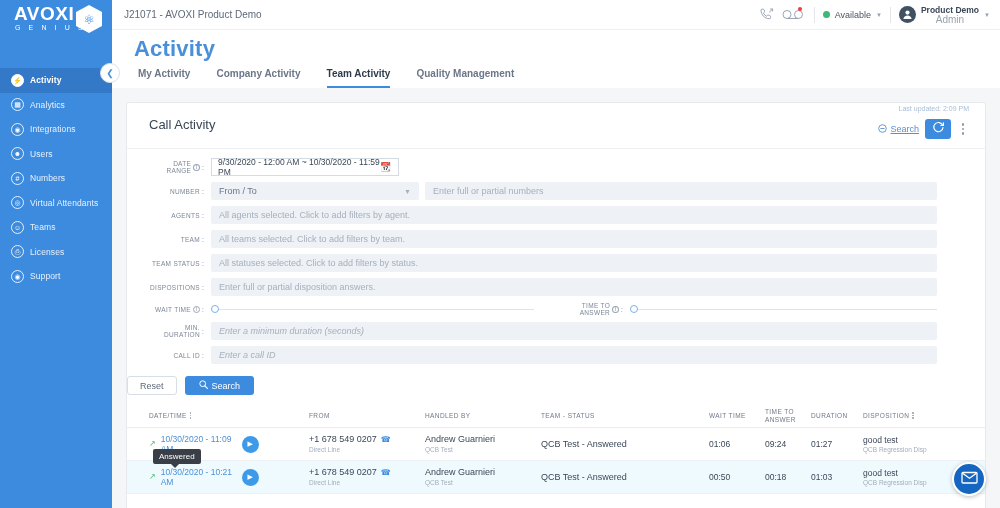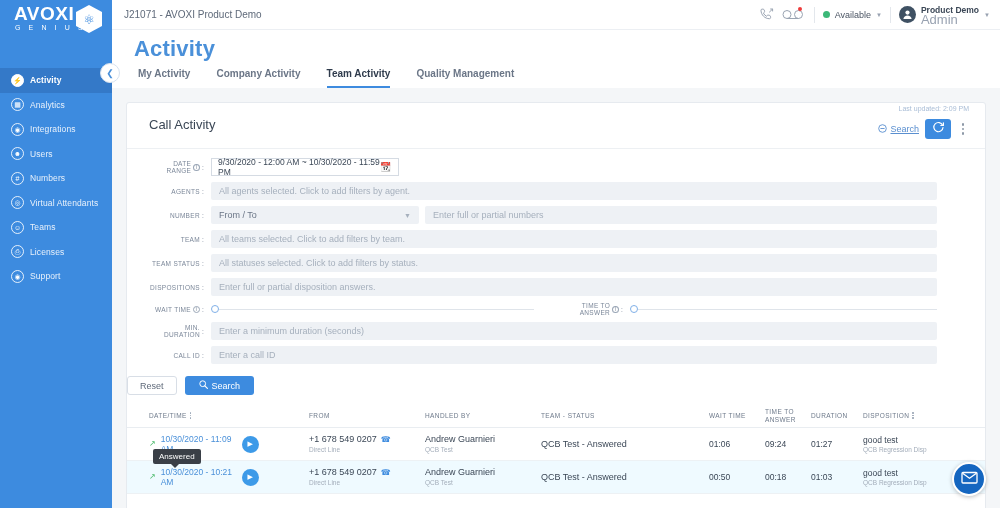--- a/index.html
+++ b/index.html
@@ -86,21 +86,21 @@
   .status-chip { display: flex; align-items: center; gap: 5px; font-size: 9px; color: #4a5463; cursor: pointer; }
   .status-dot { width: 7px; height: 7px; border-radius: 50%; background: #3cb878; }
   .caret { font-size: 6px; color: #98a2b1; }
   .user-chip { display: flex; align-items: center; gap: 5px; cursor: pointer; }
   .avatar {
     width: 17px; height: 17px; border-radius: 50%; background: #3f5163;
     display: flex; align-items: center; justify-content: center;
   }
   .avatar svg { display: block; }
   .user-name { font-size: 8.5px; font-weight: bold; color: #3b4756; line-height: 10px; }
-  .user-role { font-size: 13px; color: #98a2b1; line-height: 9px; }
+  .user-role { font-size: 10px; color: #98a2b1; line-height: 9px; text-align: center; }
 
   
   .page-head { background: #ffffff; padding: 6px 0 0 22px; position: relative; }
   .page-title { font-size: 22px; font-weight: bold; color: #4a90d9; letter-spacing: .2px; }
   .tabs { display: flex; gap: 26px; margin-top: 6px; padding-left: 4px; font-weight: bold; }
   .tab {
     font-size: 10px; color: #6b7687; padding-bottom: 7px; cursor: pointer;
     border-bottom: 2px solid transparent;
   }
   .tab.active { color: #2f3b4c; border-bottom-color: #3d8bdf; }
@@ -156,21 +156,21 @@
     font-size: 5px; color: #7b8799; display: inline-flex;
     align-items: center; justify-content: center; line-height: 1;
   }
   .fctl { flex: 1; display: flex; align-items: center; gap: 6px; }
   .inp {
     height: 18px; background: #eef1f5; border: none; border-radius: 2px;
     font-size: 9px; color: #a6b0bd; padding: 0 8px;
     display: flex; align-items: center; width: 100%;
     font-family: "Liberation Sans", sans-serif;
   }
-  .inp.italic { }
+  .inp.italic { font-style: italic; }
   .date-box {
     height: 18px; width: 188px; background: #ffffff; border: 1px solid #d5dbe3; border-radius: 0;
     font-size: 8.5px; color: #3b4756; padding: 0 6px;
     display: flex; align-items: center; justify-content: space-between;
   }
   .date-box .cal { color: #9aa6b6; font-size: 9px; }
   .sel {
     height: 18px; width: 208px; flex: 0 0 208px; background: #eef1f5; border-radius: 2px;
     font-size: 9px; color: #6b7687; padding: 0 8px;
     display: flex; align-items: center; justify-content: space-between;
@@ -416,39 +416,39 @@
             <div class="fctl">
               <div class="date-box">
                 <span>9/30/2020 - 12:00 AM ~ 10/30/2020 - 11:59 PM</span>
                 <span class="cal">📆</span>
               </div>
             </div>
           </div>
 
           <div class="frow">
             <div class="flabel">
-              <span>AGENTS</span>
-                <span>:</span>
-            </div>
-            <div class="fctl">
-              <div class="inp">All agents selected. Click to add filters by agent.</div>
-            </div>
-          </div>
-
-          <div class="frow">
-            <div class="flabel">
               <span>NUMBER</span>
                 <span>:</span>
             </div>
             <div class="fctl">
               <div class="sel">
                 <span>From / To</span>
                 <span class="cv">▼</span>
               </div>
               <div class="inp">Enter full or partial numbers</div>
+            </div>
+          </div>
+
+          <div class="frow">
+            <div class="flabel">
+              <span>AGENTS</span>
+                <span>:</span>
+            </div>
+            <div class="fctl">
+              <div class="inp">All agents selected. Click to add filters by agent.</div>
             </div>
           </div>
 
           <div class="frow">
             <div class="flabel">
               <span>TEAM</span>
                 <span>:</span>
             </div>
             <div class="fctl">
               <div class="inp">All teams selected. Click to add filters by team.</div>

